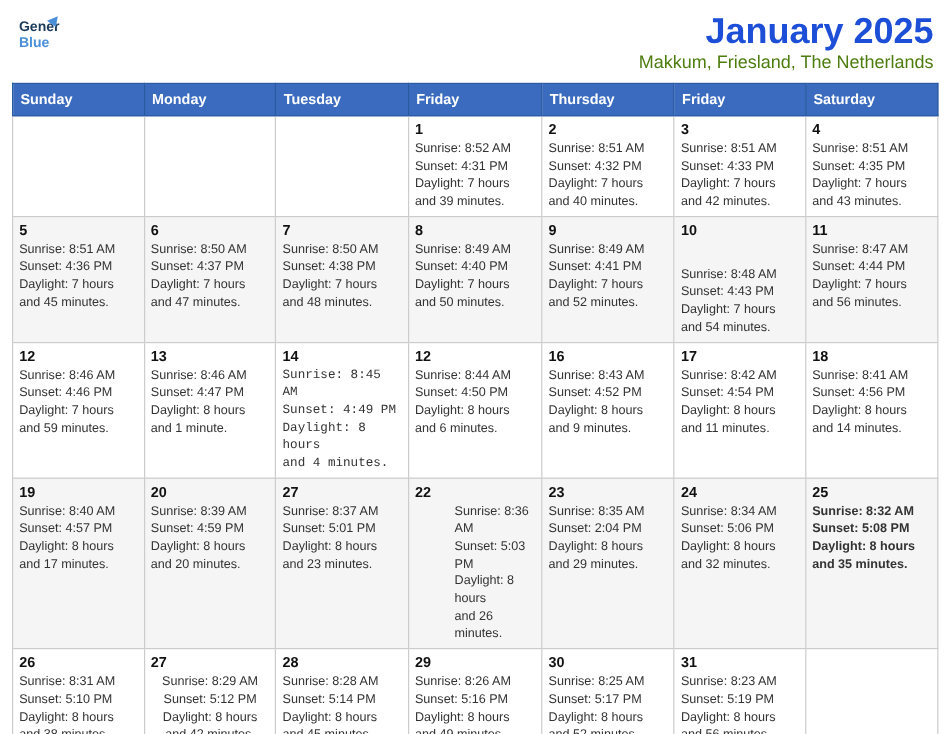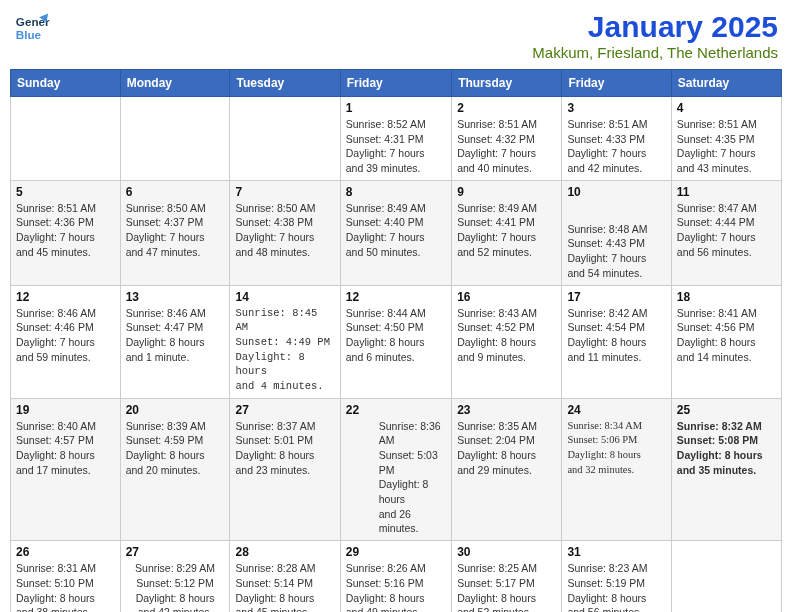--- a/index.html
+++ b/index.html
@@ -277,21 +277,21 @@
         </td>
         <td>
           <div class="day-number">23</div>
           <div class="day-info" style="white-space: pre-line;">Sunrise: 8:35 AM
 Sunset: 2:04 PM
 Daylight: 8 hours
 and 29 minutes.</div>
         </td>
         <td>
           <div class="day-number">24</div>
-          <div class="day-info" style="white-space: pre-line; font-family: Liberation Serif, serif;">Sunrise: 8:34 AM
+          <div class="day-info" style="white-space: pre-line;">Sunrise: 8:34 AM
 Sunset: 5:06 PM
 Daylight: 8 hours
 and 32 minutes.</div>
         </td>
         <td>
           <div class="day-number">25</div>
           <div class="day-info" style="white-space: pre-line; font-weight: bold;">Sunrise: 8:32 AM
 Sunset: 5:08 PM
 Daylight: 8 hours
 and 35 minutes.</div>

